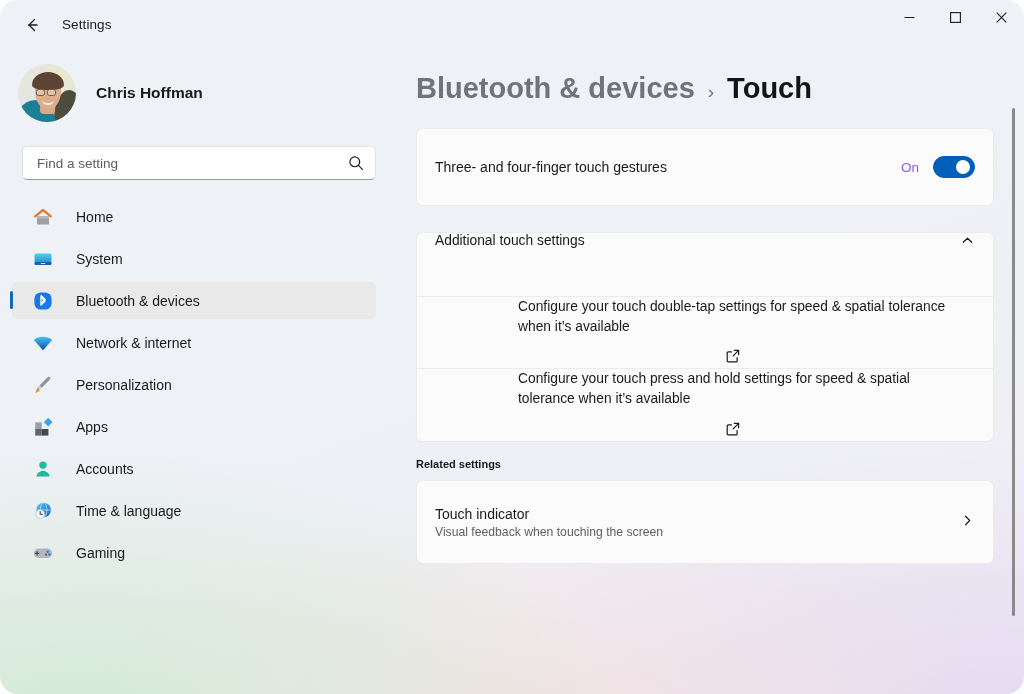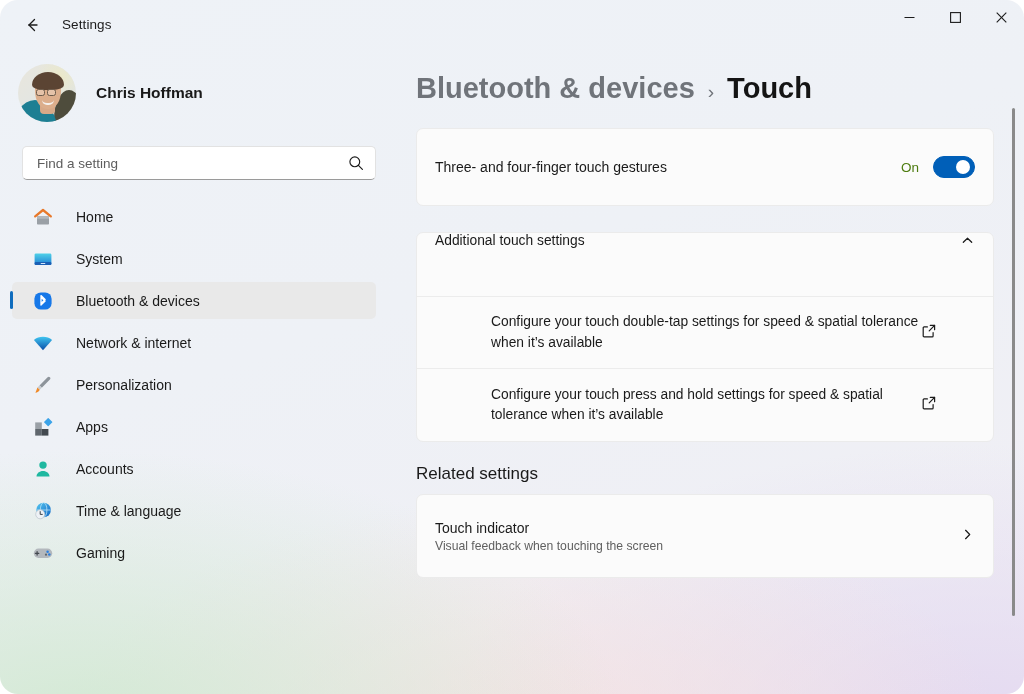--- a/index.html
+++ b/index.html
@@ -251,21 +251,21 @@
   }
 
   
   .toggle-wrap {
     display: flex;
     align-items: center;
     gap: 14px;
   }
   .toggle-state {
     font-size: 13.5px;
-    color: #4d7c0f;
+    color: #8b5cf6;
   }
   .toggle {
     width: 42px; height: 22px;
     border-radius: 11px;
     background: #005fb8;
     position: relative;
     cursor: pointer;
     border: 1px solid #005fb8;
   }
   .toggle .knob {
@@ -289,34 +289,35 @@
     font-size: 13.8px;
     color: #1a1a1a;
   }
   .sub-row {
     display: flex;
     align-items: center;
     min-height: 72px;
     padding: 0 18px 0 74px;
     cursor: pointer;
     border-bottom: 1px solid #ececec;
+    flex-direction: column;
   }
   .sub-row:last-child { border-bottom: none; }
   .sub-row-text {
     flex: 1;
     font-size: 13.8px;
     color: #1a1a1a;
     line-height: 1.46;
     max-width: 430px;
   }
 
   .section-heading {
-    margin: 22px 0 10px 16px;
-    font-size: 17px;
-    font-weight: normal;
+    margin: 16px 0 10px 16px;
+    font-size: 11px;
+    font-weight: bold;
     color: #1a1a1a;
   }
 
   
   #scrollbar-track {
     position: absolute;
     right: 7px; top: 100px;
     width: 6px; height: 540px;
   }
   #scrollbar-thumb {

